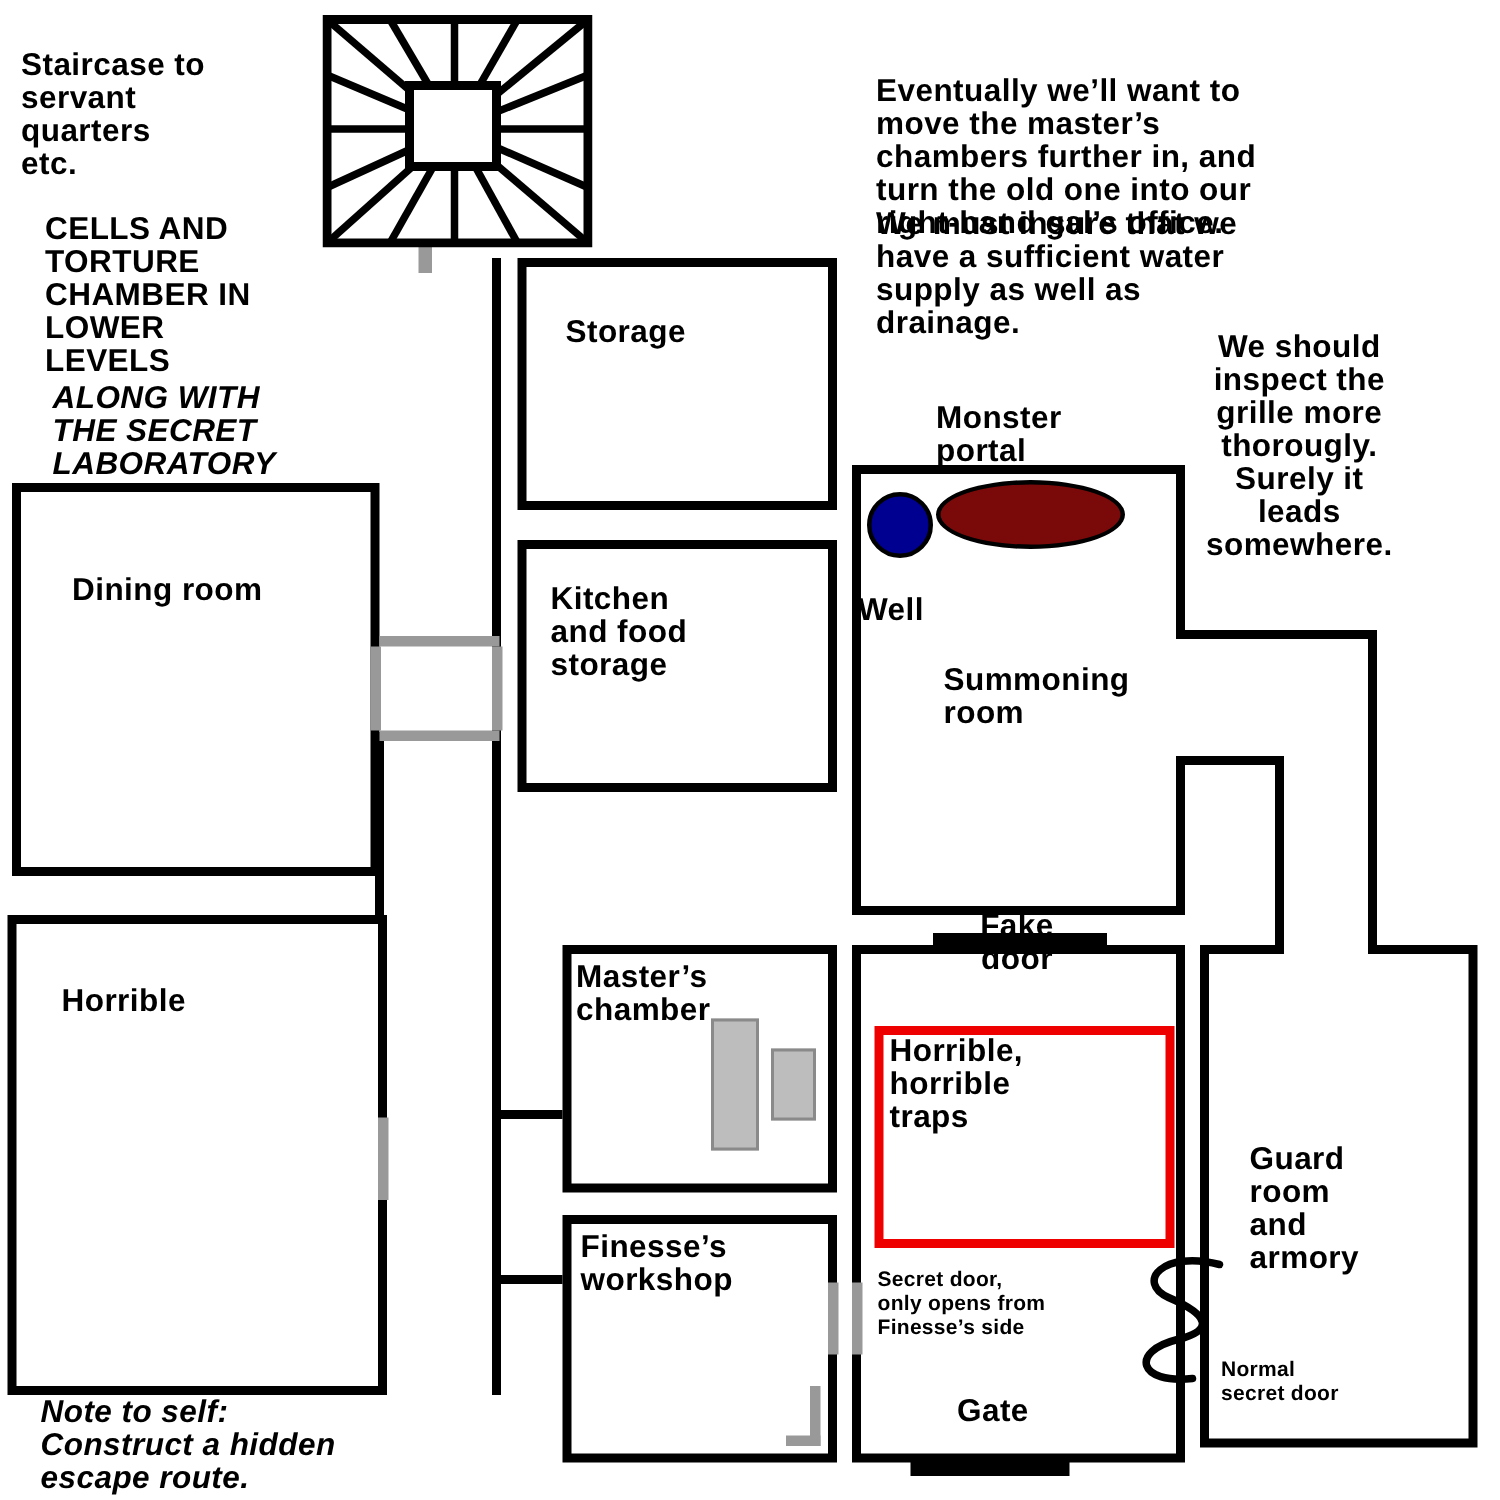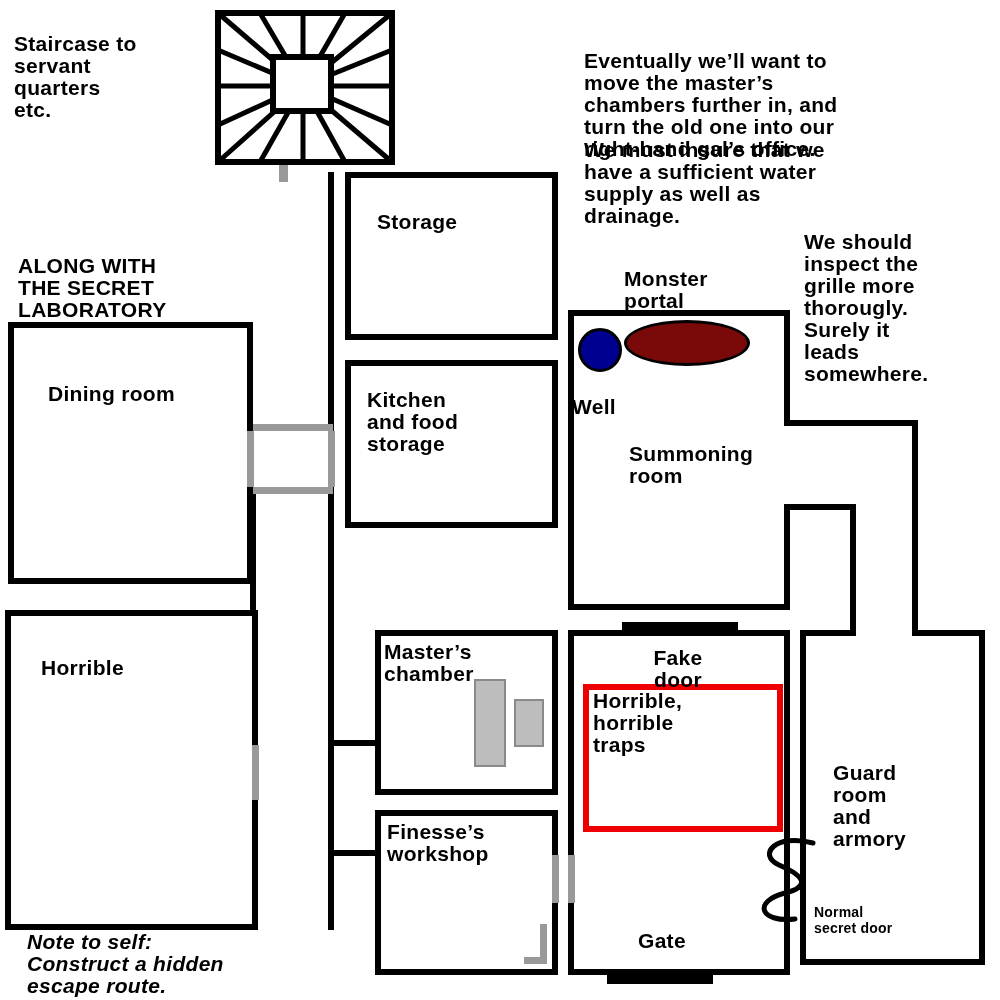--- a/index.html
+++ b/index.html
@@ -91,59 +91,67 @@
     <path d="M 68 8 C 30 -2 12 20 34 30 C 62 42 64 52 40 58 C 8 66 14 88 50 84" fill="none" stroke="#000" stroke-width="5" stroke-linecap="round"></path>
   </svg>
 
   <div class="abs" style="left:540px;top:924px;width:7px;height:40px;background:#999;"></div>
   <div class="abs" style="left:524px;top:957px;width:23px;height:7px;background:#999;"></div>
 
   <div class="t t-lg" style="left:14px;top:33px;">Staircase to
 servant
 quarters
 etc.</div>
-  <div class="t t-lg" style="left:18px;top:255px;">ALONG WITH
+  <div class="t t-lg" style="left:30px;top:142px;">CELLS AND
+TORTURE
+CHAMBER IN
+LOWER
+LEVELS</div>
+  <div class="t t-lg" style="left:35px;top:255px;font-style:italic;">ALONG WITH
 THE SECRET
 LABORATORY</div>
   <div class="t t-lg" style="left:584px;top:10px;margin-top:40px;">Eventually we’ll want to
 move the master’s
 chambers further in, and
 turn the old one into our
 right-hand gal’s office.</div>
   <div class="t t-lg" style="left:584px;top:139px;">We must insure that we
 have a sufficient water
 supply as well as
 drainage.</div>
-  <div class="t t-lg" style="left:804px;top:231px;">We should
+  <div class="t t-lg" style="left:804px;top:221px;text-align:center;">We should
 inspect the
 grille more
 thorougly.
 Surely it
 leads
 somewhere.</div>
+  <div class="t t-sm" style="left:585px;top:845px;">Secret door,
+only opens from
+Finesse’s side</div>
   <div class="t t-sm" style="left:814px;top:905px;">Normal
 secret door</div>
   <div class="t t-lg" style="left:27px;top:931px;font-style:italic;">Note to self:
 Construct a hidden
 escape route.</div>
 
   <div class="t t-lg" style="left:48px;top:383px;">Dining room</div>
   <div class="t t-lg" style="left:377px;top:211px;">Storage</div>
   <div class="t t-lg" style="left:367px;top:389px;">Kitchen
 and food
 storage</div>
   <div class="t t-lg" style="left:624px;top:268px;">Monster
 portal</div>
   <div class="t t-lg" style="left:572px;top:396px;">Well</div>
   <div class="t t-lg" style="left:609px;top:443px;margin-left:20px;">Summoning
 room</div>
   <div class="t t-lg" style="left:41px;top:657px;">Horrible</div>
   <div class="t t-lg" style="left:384px;top:641px;">Master’s
 chamber</div>
-  <div class="t t-lg center" style="left:628px;top:647px;width:100px;">Fake
+  <div class="t t-lg center" style="left:628px;top:607px;width:100px;">Fake
 door</div>
   <div class="t t-lg" style="left:593px;top:690px;">Horrible,
 horrible
 traps</div>
   <div class="t t-lg" style="left:387px;top:821px;">Finesse’s
 workshop</div>
   <div class="t t-lg" style="left:833px;top:762px;">Guard
 room
 and
 armory</div>

